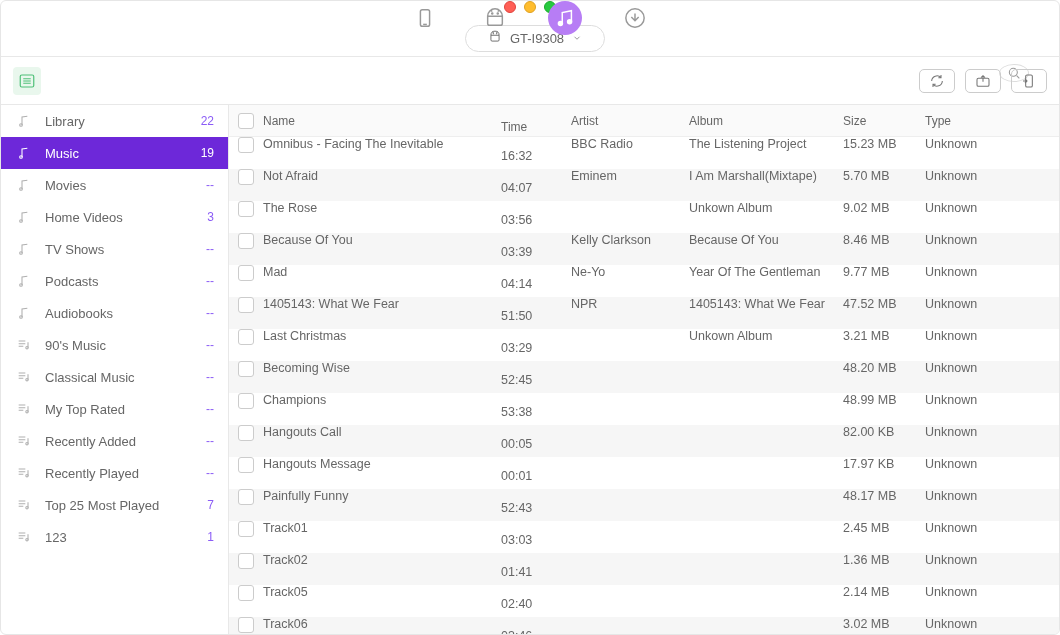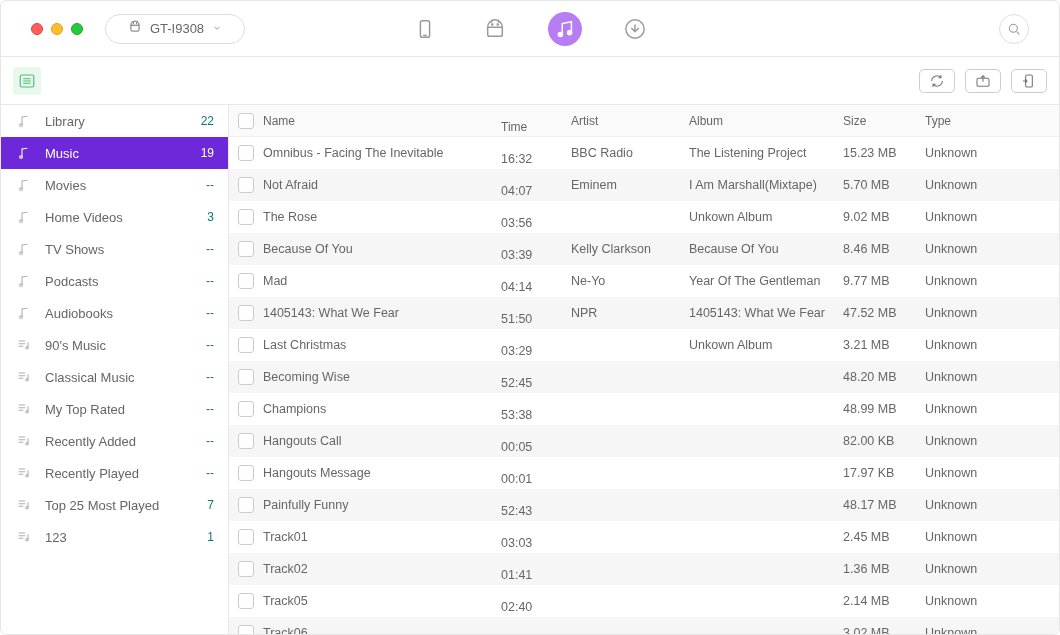--- a/index.html
+++ b/index.html
@@ -1,53 +1,53 @@
 <!DOCTYPE html>
 <html><head>
   <meta charset="utf-8">
   <style>
     * { box-sizing: border-box; margin: 0; padding: 0; }
     body { font-family: -apple-system, 'Helvetica Neue', Arial, sans-serif; font-size: 13px; color: #555; width: 1060px; height: 635px; background: #fff; overflow: hidden; border: 1px solid #e6e6e6; border-radius: 6px; }
-    .titlebar { display: flex; align-items: center; height: 56px; padding: 0 30px; border-bottom: 1px solid #e8e8e8; gap: 12px; }
+    .titlebar { display: flex; align-items: center; height: 56px; padding: 0 30px; border-bottom: 1px solid #e8e8e8; gap: 12px; flex-direction: column; }
     .traffic { display: flex; gap: 8px; align-items: center; }
     .tl { width: 12px; height: 12px; border-radius: 50%; }
     .tl.red { background: #ff5f56; border: 1px solid #e0443e; }
     .tl.yel { background: #ffbd2e; border: 1px solid #dea123; }
     .tl.grn { background: #27c93f; border: 1px solid #1aab29; }
     .device-pill { margin-left: 10px; display: flex; align-items: center; gap: 8px; border: 1px solid #ddd; border-radius: 18px; padding: 4px 14px; height: 30px; color:#666; min-width: 140px; justify-content: center; }
     .midicons { position: absolute; left: 50%; transform: translateX(-50%); display: flex; gap: 36px; align-items: center; }
     .tbicon { width: 34px; height: 34px; display: flex; align-items: center; justify-content: center; color: #999; border-radius: 50%; }
     .tbicon.active { background: #b77df5; color: #fff; }
     .tbicon svg { width: 22px; height: 22px; }
     .searchbtn { margin-left: auto; width: 30px; height:30px; border:1px solid #ddd; border-radius:50%; display:flex; align-items:center; justify-content:center; color:#999; }
     .toolbar { display:flex; align-items:center; height:48px; padding: 0 12px; border-bottom: 1px solid #e8e8e8; }
     .toolbar .left { display:flex; align-items:center; }
     .menu-toggle { width:28px; height:28px; border-radius:4px; background:#e9f7ed; color:#4fc078; display:flex; align-items:center; justify-content:center; }
     .toolbar .right { margin-left:auto; display:flex; gap:10px; }
     .rbtn { width:36px; height:24px; border:1px solid #ccc; border-radius:5px; display:flex; align-items:center; justify-content:center; color:#777; }
     .main { display:flex; height: calc(100% - 104px); }
     .sidebar { width: 228px; border-right: 1px solid #e8e8e8; overflow-y:auto; }
     .side-item { display:flex; align-items:center; padding: 0 14px; height:32px; gap:12px; color:#666; cursor:pointer; }
     .side-item .lbl { flex:1; }
-    .side-item .cnt { color:#0f766e; font-size:12px; }
+    .side-item .cnt { color:#8b5cf6; font-size:12px; }
     .side-item.active { background:#6d28d9; color:#fff; }
     .side-item.active .cnt { color:#fff; }
     .side-icon { width:18px; height:18px; display:flex; align-items:center; justify-content:center; color:#b0b0b0; }
     .side-item.active .side-icon { color:#fff; }
     .content { flex:1; display:flex; flex-direction:column; }
     .thead { display:flex; align-items:center; height:32px; border-bottom:1px solid #eee; font-size:12px; color:#666; background:#fafafa; }
     .col-check { width:34px; display:flex; align-items:center; justify-content:center; }
     .col-name { flex: 0 0 238px; padding-right:8px; }
     .col-time { flex: 0 0 70px; margin-top: 12px; }
     .col-artist { flex: 0 0 118px; }
     .col-album { flex: 0 0 154px; }
     .col-size { flex: 0 0 80px; }
     .col-type { flex: 0 0 100px; padding-left:2px; }
     .rows { flex:1; overflow-y:auto; }
-    .row { display:flex; align-items:center; height:32px; font-size:12.5px; color:#666; }
+    .row { display:flex; align-items:flex-start; height:32px; font-size:12.5px; color:#666; }
     .row:nth-child(even){ background:#f6f6f6; }
     .chk { width:16px; height:16px; border:1px solid #ccc; border-radius:3px; background:#fff; }
     .cell { overflow:hidden; white-space:nowrap; text-overflow:ellipsis; padding-right:8px; }
     svg { stroke: currentColor; fill:none; stroke-width:1.6; }
   </style>
 </head>
 <body>
 
 <div class="titlebar">
   <div class="traffic">

